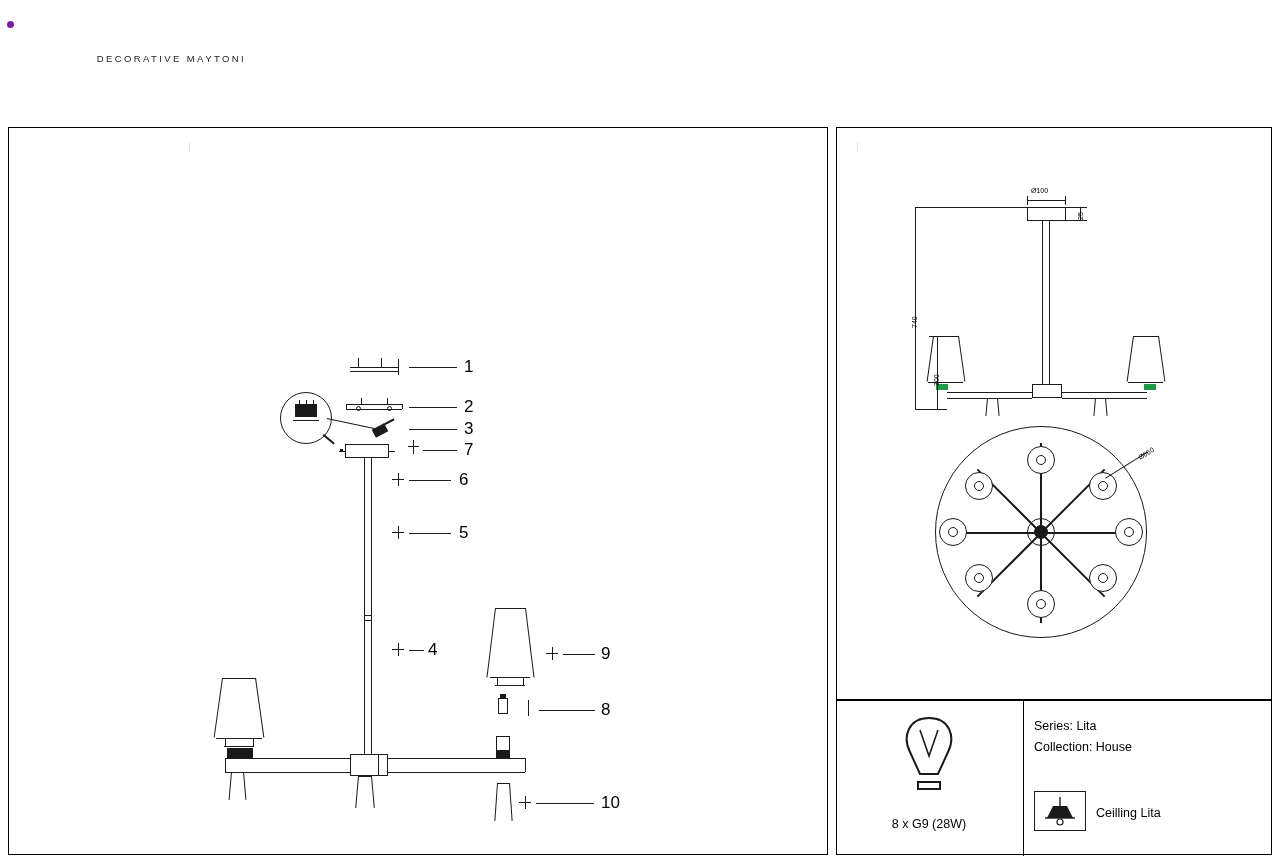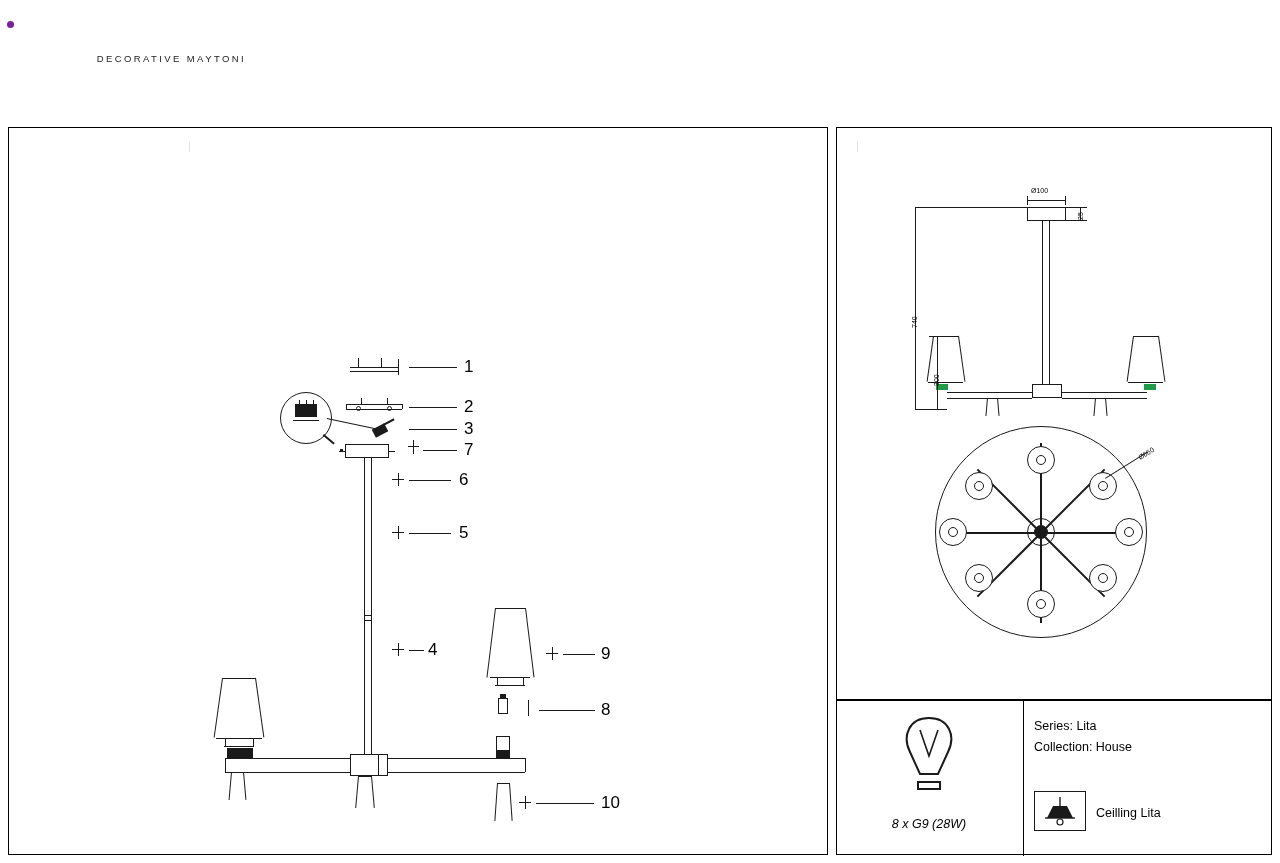--- a/index.html
+++ b/index.html
@@ -78,21 +78,21 @@
   .dimv { position:absolute; font-size:7px; color:#000; transform:rotate(-90deg); transform-origin:left top; }
   .circ { position:absolute; border:1px solid #1a1a1a; border-radius:50%; }
   .fillblk { position:absolute; background:#1a1a1a; }
   .green { position:absolute; background:#1f9a46; }
 
   
   .leader { position:absolute; height:1px; background:#1a1a1a; }
   .num { position:absolute; font-size:17px; color:#000; }
 
   
-  .bulb-wrap { position:absolute; left:836px; top:700px; width:186px; height:155px;font-style:italic; }
+  .bulb-wrap { position:absolute; left:836px; top:700px; width:186px; height:155px; }
   .bulb-label {
     position:absolute; left:0; top:117px; width:186px;
     text-align:center; font-size:12.5px; color:#000;
   }
   .info-lines { position:absolute; left:1034px; top:716px; width:238px; }
   .info-lines div { font-size:12.5px; line-height:21px; color:#000; }
   .cat-box {
     position:absolute; left:1034px; top:791px;
     width:52px; height:40px; border:1px solid #1a1a1a; background:#fff;
   }

